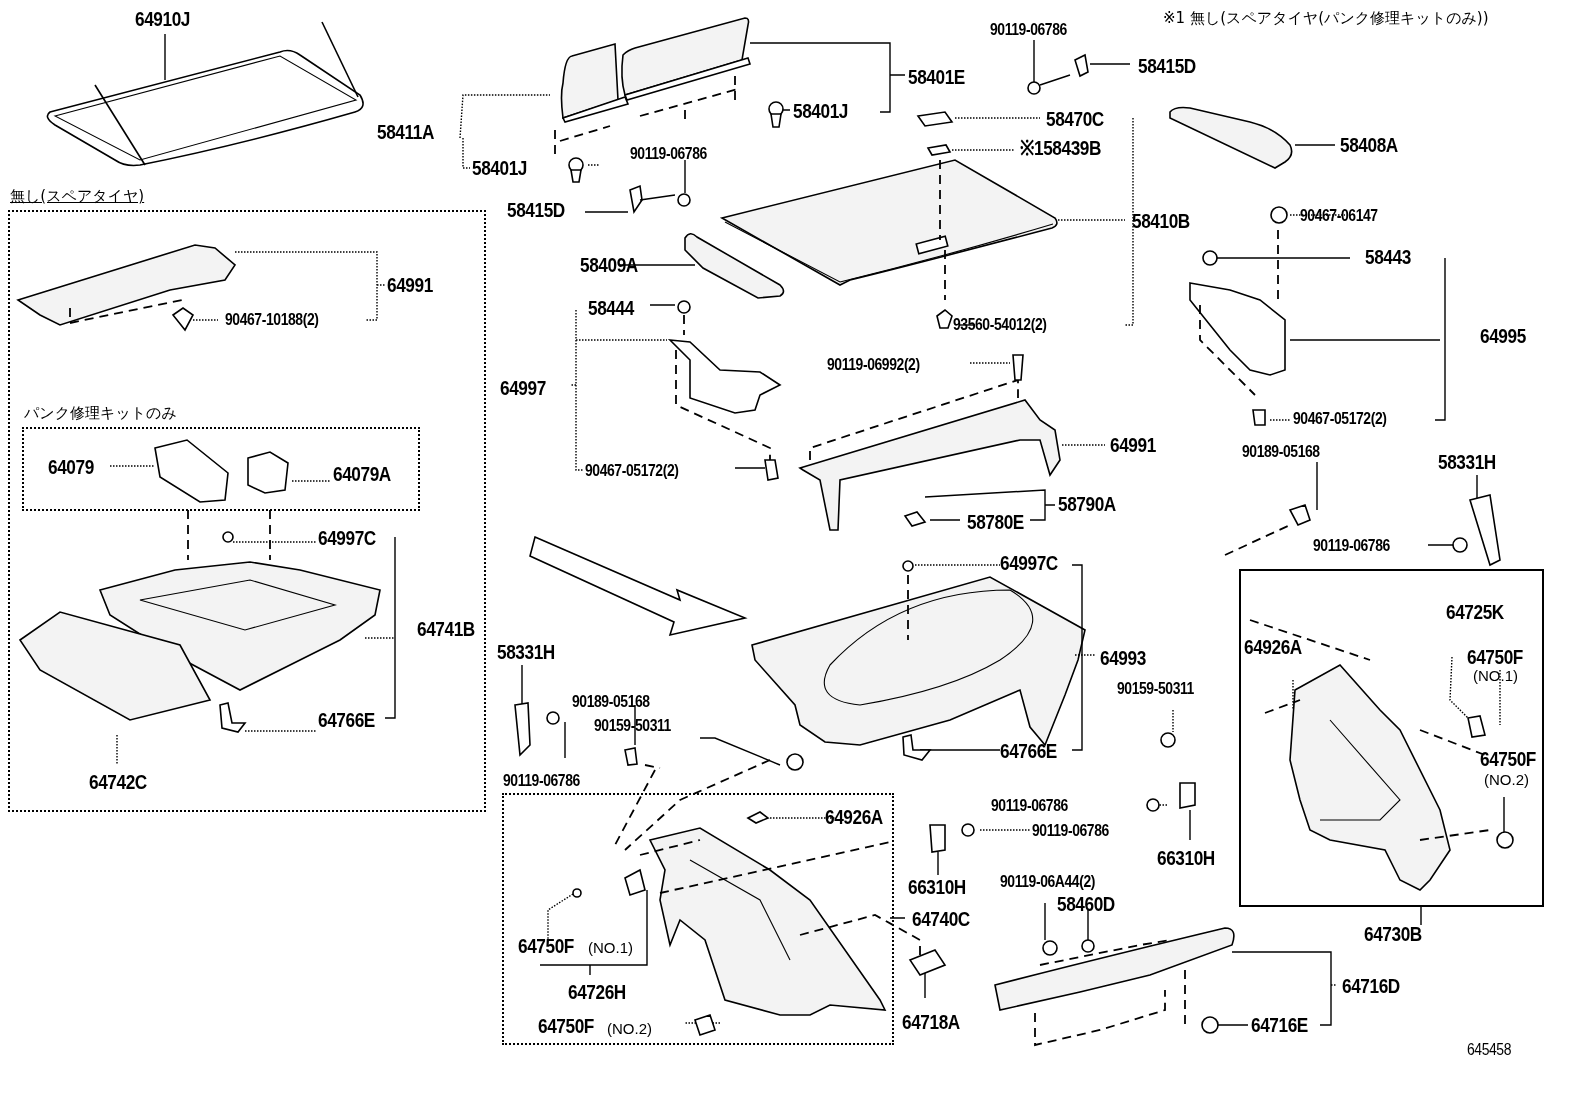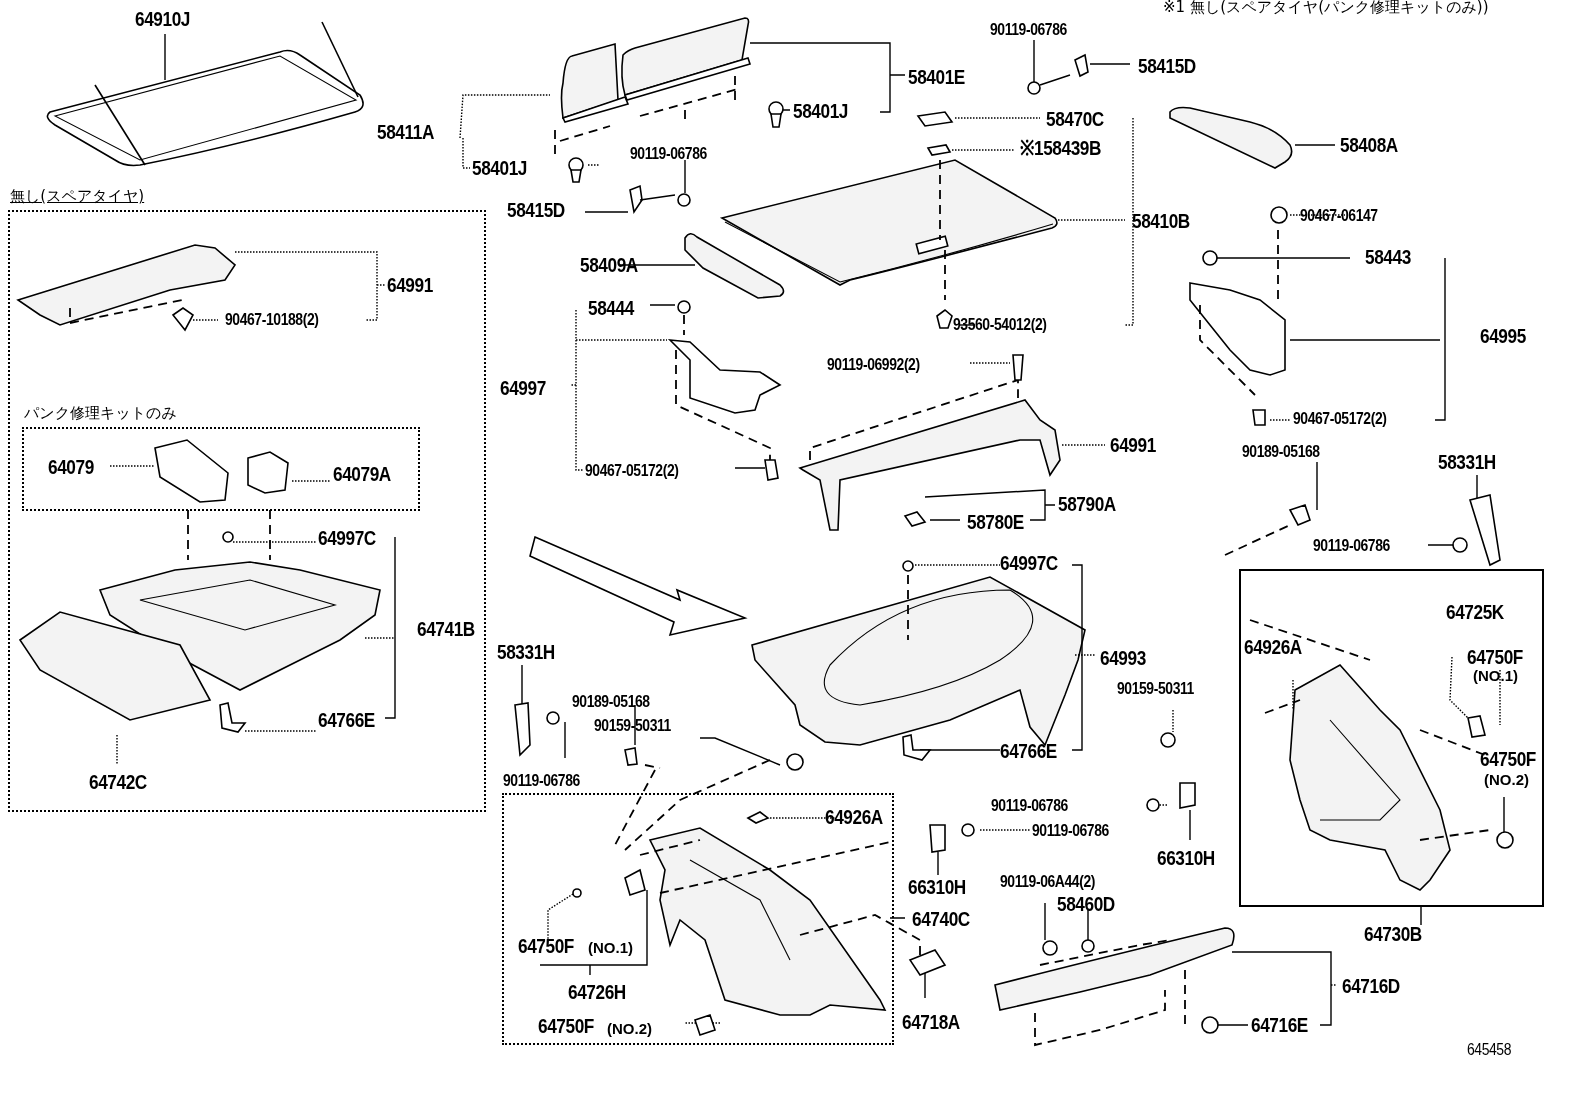--- a/index.html
+++ b/index.html
@@ -1,20 +1,20 @@
 <!DOCTYPE html>
 <html><head>
 <meta charset="utf-8">
 <style>
   html,body{margin:0;padding:0;background:#fff;}
   #canvas{position:relative;width:1592px;height:1099px;overflow:hidden;background:#fff;}
   #art{position:absolute;left:0;top:0;}
   .lbl{position:absolute;font-family:"Liberation Sans Narrow","Liberation Sans",sans-serif;font-weight:bold;font-size:21px;color:#000;white-space:nowrap;line-height:1;transform:scaleX(0.82);transform-origin:left top;letter-spacing:-0.5px;}
   .lbl.sm{font-size:17px;}
-  .lbl.note{font-size:15px;font-weight:bold;transform:none;letter-spacing:0;}
+  .lbl.note{font-size:15px;font-weight:normal;transform:none;letter-spacing:0;}
   .lbl.jp{font-family:"DejaVu Sans",sans-serif;font-size:15px;font-weight:normal;transform:none;letter-spacing:0;}
   .lbl.fig{font-size:17px;font-weight:normal;}
   .box{position:absolute;border:2px solid #000;box-sizing:border-box;}
   .box.dot{border:2px dotted #000;}
   .stroke{fill:none;stroke:#000;stroke-width:1.6;}
   .thin{fill:none;stroke:#000;stroke-width:1.1;}
   .dash{fill:none;stroke:#000;stroke-width:1.8;stroke-dasharray:9 6;}
   .lead{fill:none;stroke:#000;stroke-width:1.4;}
   .leaddot{fill:none;stroke:#000;stroke-width:1.4;stroke-dasharray:1.5 1.5;}
   .part{fill:#fff;stroke:#000;stroke-width:1.6;}
@@ -209,21 +209,21 @@
     </g>
   </svg>
 
   <div class="box dot" style="left:8px;top:210px;width:478px;height:602px;"></div>
   <div class="box dot" style="left:22px;top:427px;width:398px;height:84px;"></div>
   <div class="box dot" style="left:502px;top:793px;width:392px;height:252px;"></div>
   <div class="box" style="left:1239px;top:569px;width:305px;height:338px;"></div>
 
   <div class="lbl jp" style="left:10px;top:189px;text-decoration:underline;">無し(スペアタイヤ)</div>
   <div class="lbl jp" style="left:24px;top:406px;">パンク修理キットのみ</div>
-  <div class="lbl jp" style="left:1163px;top:0;">※1 無し(スペアタイヤ(パンク修理キットのみ))</div>
+  <div class="lbl jp" style="left:1163px;top:11px;">※1 無し(スペアタイヤ(パンク修理キットのみ))</div>
   <div class="lbl fig" style="left:1467px;top:1041px;">645458</div>
 
   <div class="lbl" style="left:135px;top:8px;">64910J</div>
   <div class="lbl" style="left:377px;top:121px;">58411A</div>
   <div class="lbl" style="left:472px;top:157px;">58401J</div>
   <div class="lbl" style="left:793px;top:100px;">58401J</div>
   <div class="lbl" style="left:908px;top:66px;">58401E</div>
   <div class="lbl sm" style="left:990px;top:21px;">90119-06786</div>
   <div class="lbl" style="left:1138px;top:55px;">58415D</div>
   <div class="lbl sm" style="left:630px;top:145px;">90119-06786</div>

